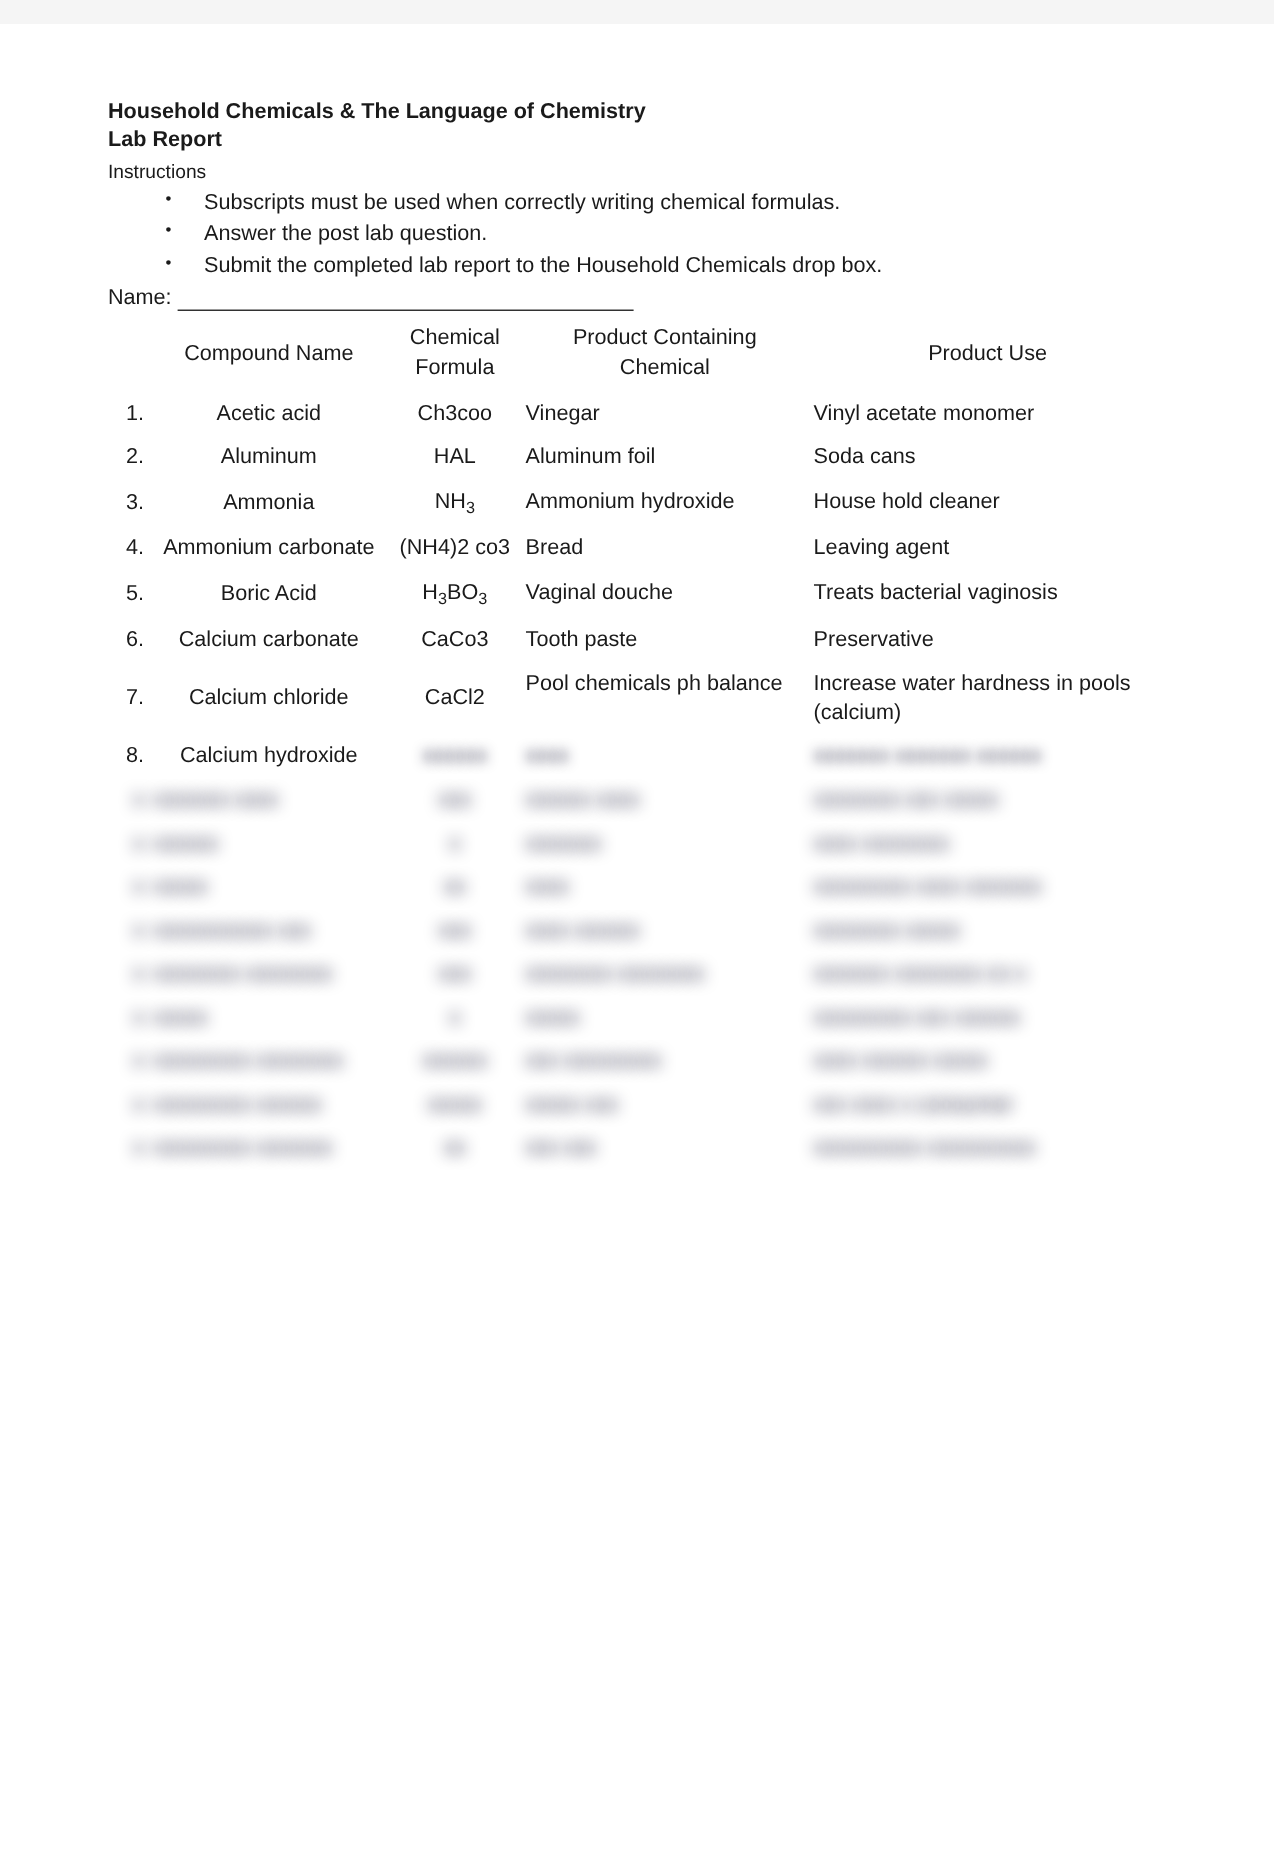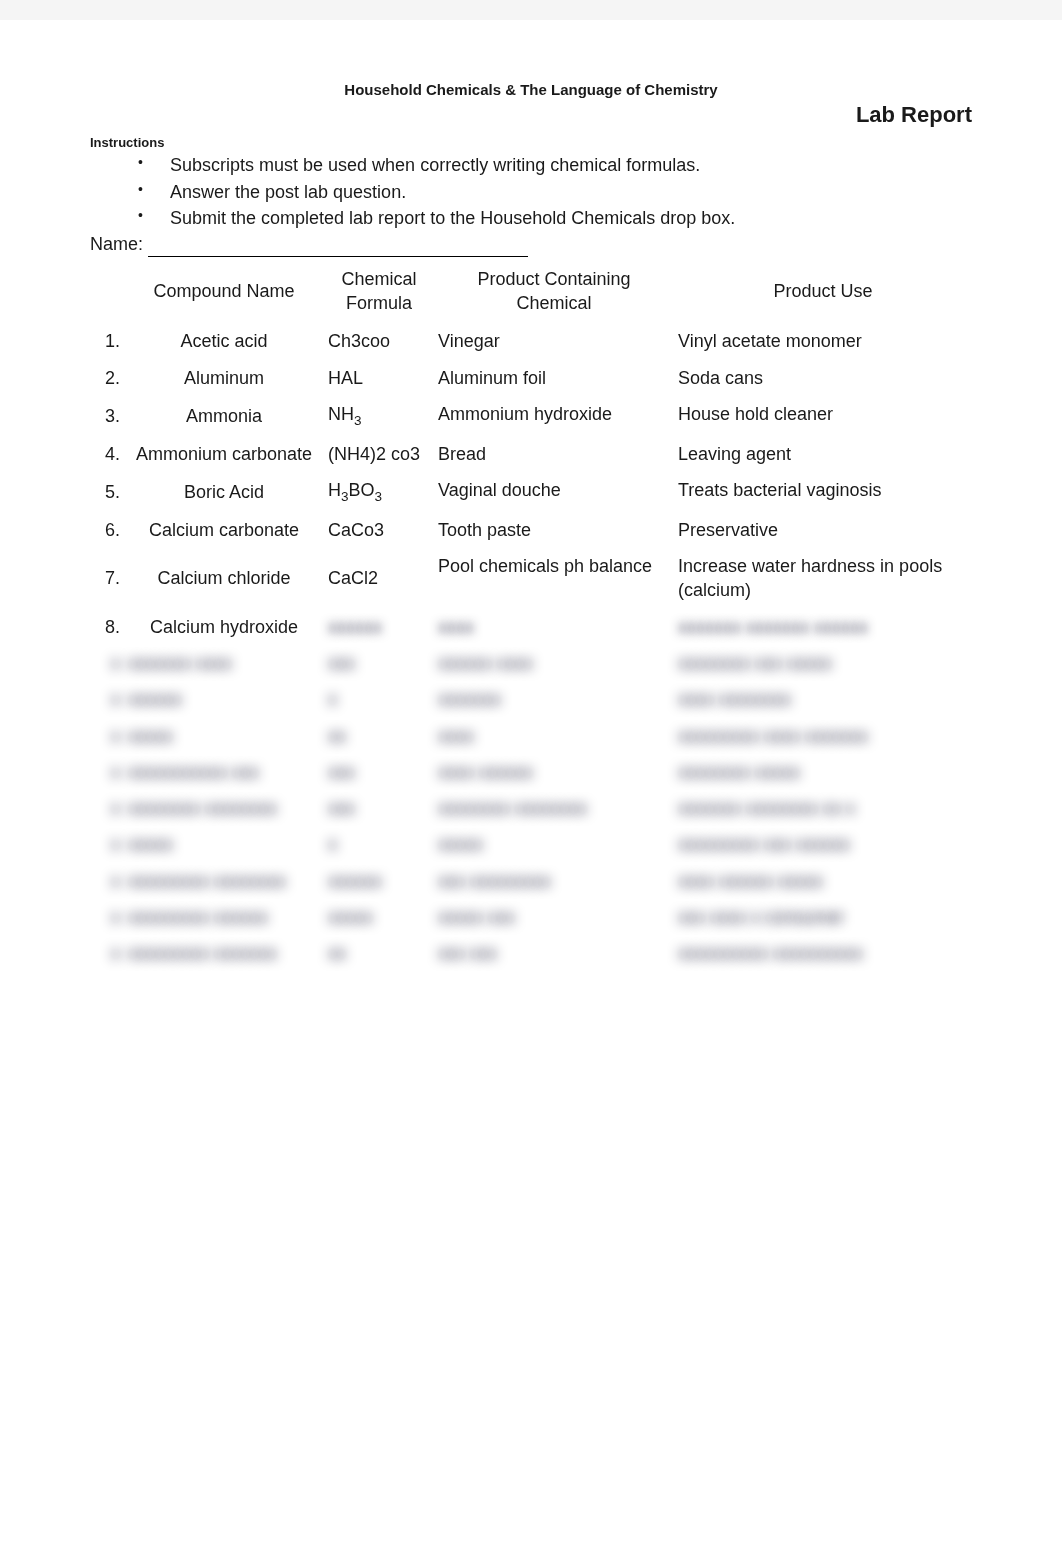--- a/index.html
+++ b/index.html
@@ -13,33 +13,33 @@
     .page {
       width: 1062px;
       min-height: 1556px;
       background: #ffffff;
       padding: 60px 90px 60px 90px;
       color: #1a1a1a;
       font-size: 18px;
       line-height: 1.35;
     }
     .title {
-      text-align: center;
+      text-align: left;
       font-weight: bold;
-      font-size: 15px;
+      font-size: 18px;
     }
     .subtitle {
-      text-align: right;
+      text-align: left;
       font-weight: bold;
-      font-size: 22px;
+      font-size: 18px;
       margin-bottom: 4px;
     }
     .instructions-heading {
-      font-weight: bold;
-      font-size: 13px;
+      font-weight: normal;
+      font-size: 16px;
       margin-bottom: 2px;
     }
     ul.instructions {
       list-style: none;
       padding-left: 48px;
     }
     ul.instructions li {
       position: relative;
       padding-left: 32px;
       margin-bottom: 2px;
@@ -76,21 +76,21 @@
       font-weight: normal;
       text-align: center;
       vertical-align: middle;
     }
     col.num { width: 34px; }
     col.name { width: 200px; }
     col.formula { width: 110px; }
     col.product { width: 240px; }
     col.use { width: auto; }
     td.num { text-align: right; padding-right: 4px; vertical-align: middle;}
-    td.formula { vertical-align: middle;}
+    td.formula { text-align: center; vertical-align: middle;}
     .sub { font-size: 0.75em; vertical-align: sub; }
     .blurred {
       color: transparent;
       text-shadow: 0 0 10px rgba(30,30,60,0.85);
       user-select: none;
     }
     .blurred-strong {
       color: transparent;
       text-shadow: 0 0 12px rgba(20,20,50,0.9);
       user-select: none;

